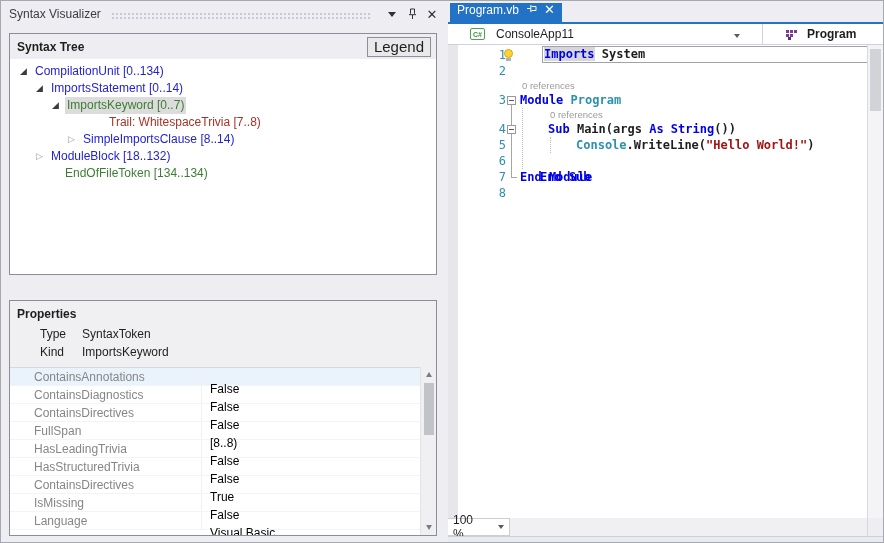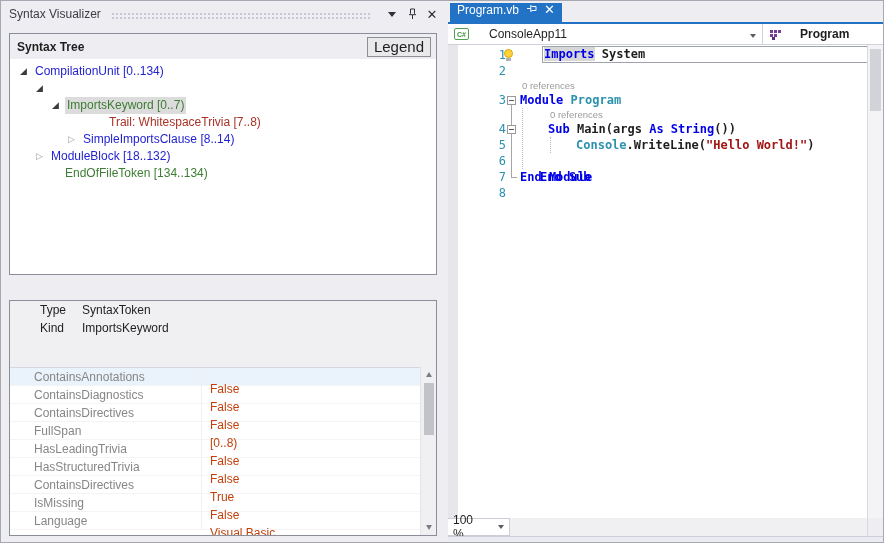--- a/index.html
+++ b/index.html
@@ -36,37 +36,37 @@
   .c-trivia{color:#A93226;}
   .props-box{top:299px;height:236px;background:#F0F0F3;}
   .props-title{font-weight:bold;padding:6px 0 4px 7px;}
   .meta-row{height:18px;display:flex;align-items:center;}
   .meta-label{width:42px;margin-left:30px;color:#1E1E1E;}
   .meta-value{color:#1E1E1E;}
   .pgrid{position:absolute;left:0;top:66px;right:16px;bottom:0;background:#fff;border-top:1px solid #D5D7DE;overflow:hidden;}
   .pgrid-row{height:18px;display:flex;align-items:center;border-bottom:1px solid #F4F4F6;}
   .pgrid-row.hl{background:#EAF3FC;}
   .pgrid-name{width:192px;padding-left:24px;color:#868686;border-right:1px solid #F0F0F2;height:100%;display:flex;align-items:center;}
-  .pgrid-value{padding-left:8px;color:#c2410c;margin-top:25px;}
+  .pgrid-value{padding-left:8px;color:#000000;margin-top:25px;}
   .pgrid-scroll{position:absolute;right:0;top:66px;bottom:0;width:16px;background:#F0F0F2;border-left:1px solid #E3E3E8;display:flex;flex-direction:column;align-items:center;}
   .sb-btn{width:16px;height:15px;display:flex;align-items:center;justify-content:center;}
   .sb-thumb{width:10px;height:52px;background:#C2C3C9;margin-top:1px;}
   .sb-spacer{flex:1;}
   .tri-up-sm{width:0;height:0;border-left:3.5px solid transparent;border-right:3.5px solid transparent;border-bottom:5px solid #7A7D86;}
   .tri-down-sm{width:0;height:0;border-left:3.5px solid transparent;border-right:3.5px solid transparent;border-top:5px solid #7A7D86;}
   
   .right-pane{position:absolute;left:447px;top:0;right:0;height:100%;background:#FFFFFF;}
   .tab-strip{position:absolute;left:0;top:0;right:0;height:21px;background:#EEEEF2;display:flex;align-items:flex-end;}
   .tab{height:19px;margin-left:2px;background:#2272C6;color:#fff;display:flex;align-items:flex-start;padding:0 7px;gap:7px;}
   .tab-title{font-size:12px;}
   .tab-pin svg, .tw-pin svg{display:block;}
   .tab-close{font-family:"DejaVu Sans",sans-serif;font-size:13px;line-height:1;}
   .tab-underline{position:absolute;left:0;top:21px;right:0;height:2px;background:#2272C6;}
   .navbar{position:absolute;left:0;top:23px;right:0;height:21px;background:#fff;border-bottom:1px solid #D0D2DB;display:flex;}
-  .nav-sec{display:flex;align-items:center;padding:0 6px;gap:20px;}
+  .nav-sec{display:flex;align-items:center;padding:0 22px;gap:11px;}
   .nav-sec1{width:315px;border-right:1px solid #D0D2DB;}
   .nav-sec2{flex:1;}
   .proj-icon{width:15px;height:12px;border:1px solid #4EA24E;border-radius:2px;color:#3E8F3E;font-size:7px;font-weight:bold;display:flex;align-items:center;justify-content:center;background:#fff;}
   .module-icon{position:relative;width:11px;height:11px;}
   .module-icon::before{content:"";position:absolute;left:1px;top:1px;width:3px;height:3px;background:#7B3A96;
     box-shadow:4px 0 #7B3A96,0 4px #7B3A96,4px 4px #7B3A96,8px 0 #7B3A96,2px 7px #5C2D73;}
   .nav-label{color:#1E1E1E;}
   .nav-label.b{font-weight:bold;}
   .nav-caret{margin-left:auto;}
   .editor-area{position:absolute;left:0;top:44px;width:421px;bottom:24px;background:#fff;overflow:hidden;}
@@ -125,20 +125,21 @@
         <span class="box-header-title">Syntax Tree</span>
         <button class="legend-btn">Legend</button>
       </div>
       <div class="tree-body" id="tree-body">
           <div class="tree-item" style="padding-left: 10px;">
             <span class="tree-arrow arrow-expanded">◢</span>
             <span class="tree-label c-node">CompilationUnit [0..134)</span>
           </div>
           <div class="tree-item" style="padding-left: 26px;">
             <span class="tree-arrow arrow-expanded">◢</span>
+            <span class="tree-label c-node">ImportsStatement [0..14)</span>
           </div>
           <div class="tree-item" style="padding-left: 42px;">
             <span class="tree-arrow arrow-expanded">◢</span>
             <span class="tree-label c-token selected">ImportsKeyword [0..7)</span>
           </div>
           <div class="tree-item" style="padding-left: 84px;">
             <span class="tree-arrow arrow-collapsed"></span>
             <span class="tree-label c-trivia">Trail: WhitespaceTrivia [7..8)</span>
           </div>
           <div class="tree-item" style="padding-left: 58px;">
@@ -150,20 +151,21 @@
             <span class="tree-label c-node">ModuleBlock [18..132)</span>
           </div>
           <div class="tree-item" style="padding-left: 40px;">
             <span class="tree-arrow arrow-collapsed"></span>
             <span class="tree-label c-token">EndOfFileToken [134..134)</span>
           </div>
         </div>
     </div>
 
     <div class="box props-box">
+      <div class="props-title">Properties</div>
       <div class="meta-row">
         <span class="meta-label">Type</span>
         <span class="meta-value">SyntaxToken</span>
       </div>
       <div class="meta-row">
         <span class="meta-label">Kind</span>
         <span class="meta-value">ImportsKeyword</span>
       </div>
       <div class="pgrid" id="pgrid">
           <div class="pgrid-row hl">
@@ -173,21 +175,21 @@
           <div class="pgrid-row">
             <span class="pgrid-name">ContainsDiagnostics</span>
             <span class="pgrid-value">False</span>
           </div>
           <div class="pgrid-row">
             <span class="pgrid-name">ContainsDirectives</span>
             <span class="pgrid-value">False</span>
           </div>
           <div class="pgrid-row">
             <span class="pgrid-name">FullSpan</span>
-            <span class="pgrid-value">[0..8)</span>
+            <span class="pgrid-value">[8..8)</span>
           </div>
           <div class="pgrid-row">
             <span class="pgrid-name">HasLeadingTrivia</span>
             <span class="pgrid-value">False</span>
           </div>
           <div class="pgrid-row">
             <span class="pgrid-name">HasStructuredTrivia</span>
             <span class="pgrid-value">False</span>
           </div>
           <div class="pgrid-row">

